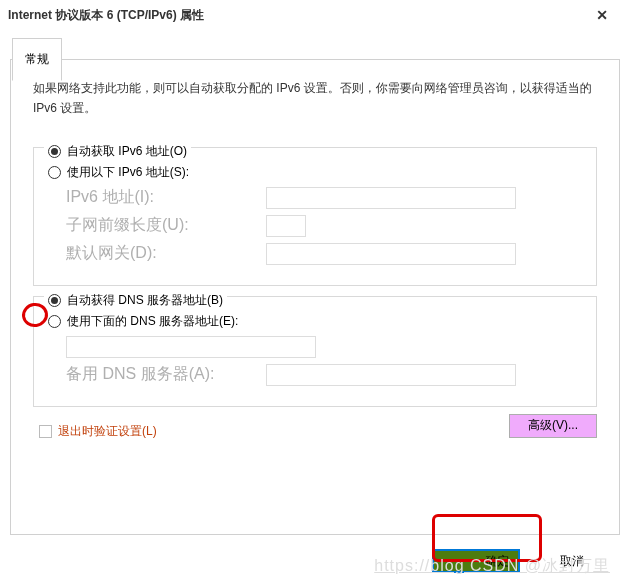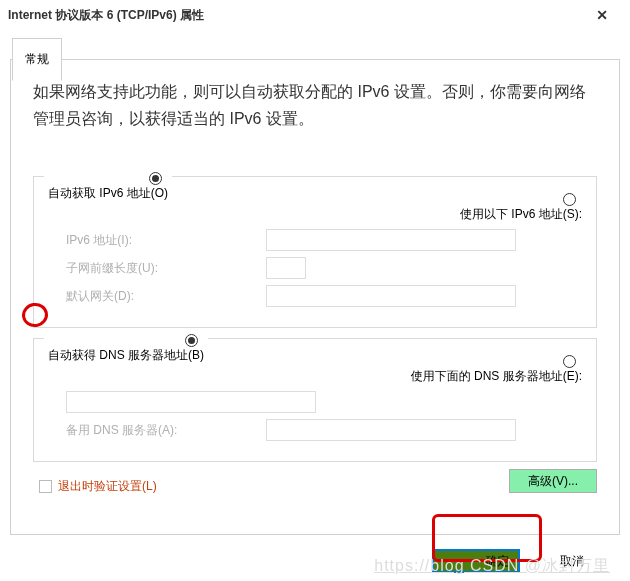--- a/index.html
+++ b/index.html
@@ -5,34 +5,34 @@
   * { box-sizing: border-box; font-family: "Microsoft YaHei", "Segoe UI", sans-serif; }
   body { margin: 0; background: #fff; width: 630px; height: 581px; overflow: hidden; position: relative; }
   .titlebar { height: 30px; display: flex; align-items: center; padding: 0 8px; font-size: 12px; color: #333; font-weight: bold; }
   .titlebar .title { flex: 1; }
   .titlebar .close { width: 40px; text-align: center; font-size: 14px; color: #333; cursor: pointer; }
   .content { padding: 8px 10px 0 10px; }
   .tabs { position: relative; height: 22px; }
   .tab { position: absolute; top: 0; left: 2px; background: #fff; border: 1px solid #d0d0d0; border-bottom: 1px solid #fff; padding: 12px 12px; font-size: 12px; z-index: 2; }
   .tabline { position: absolute; left: 0; right: 0; bottom: 0; height: 1px; background: #d0d0d0; }
   .panel { border: 1px solid #d0d0d0; border-top: none; padding: 18px 22px 14px 22px; height: 475px; position: relative; }
-  .intro { font-size: 16px; color: #333; line-height: 1.7; margin-bottom: 44px; }
+  .intro { font-size: 12px; color: #333; line-height: 1.7; margin-bottom: 28px; }
   .group { border: 1px solid #d9d9d9; padding: 10px 14px 14px 14px; margin-bottom: 10px; position: relative; }
-  .radio-row { display: flex; align-items: flex-end; font-size: 12px; margin: 4px 0; flex-direction: column; }
+  .radio-row { display: flex; align-items: center; font-size: 12px; margin: 4px 0; }
   .radio { width: 13px; height: 13px; border: 1px solid #333; border-radius: 50%; margin-right: 6px; display: inline-flex; align-items: center; justify-content: center; flex-shrink: 0; }
   .radio.checked::after { content: ""; width: 7px; height: 7px; background: #333; border-radius: 50%; }
   .radio-row.first-option { position: absolute; top: -9px; left: 10px; background: #fff; padding: 0 4px; }
-  .field-row { display: flex; align-items: center; margin: 6px 0 6px 18px; font-size: 12px; color: #b0b0b0; }
+  .field-row { display: flex; align-items: center; margin: 6px 0 6px 18px; font-size: 16px; color: #b0b0b0; }
   .field-row .flabel { width: 200px; }
   .field-row .finput { width: 250px; height: 22px; border: 1px solid #ddd; background: #fff; }
   .field-row .finput.small { width: 40px; }
   .check-row { display: flex; align-items: center; font-size: 12px; color: #c2410c; margin-top: 16px; }
   .checkbox { width: 13px; height: 13px; border: 1px solid #bbb; margin-right: 6px; margin-left: 6px; }
   .adv-row { display: flex; justify-content: flex-end; margin-top: -26px; }
-  .btn { min-width: 88px; height: 24px; border: 1px solid #adadad; background: #86efac; font-size: 12px; display: inline-flex; align-items: center; justify-content: center; cursor: pointer; }
+  .btn { min-width: 88px; height: 24px; border: 1px solid #adadad; background: #f0abfc; font-size: 12px; display: inline-flex; align-items: center; justify-content: center; cursor: pointer; }
   .footer { position: absolute; right: 14px; bottom: 8px; display: flex; gap: 8px; }
   .btn.primary { border: 2px solid #0078d7; background: #4d7c0f; padding-left: 43px; }
   .red-circle { position: absolute; border: 3px solid #d00; border-radius: 50%; pointer-events: none; }
   .red-circle.c1 { left: 22px; top: 303px; width: 26px; height: 24px; transform: rotate(-8deg); }
   .red-rect { position: absolute; border: 3px solid #d00; pointer-events: none; }
   .red-rect.r1 { left: 432px; top: 514px; width: 110px; height: 48px; border-radius: 6px; }
   .watermark { position: absolute; right: 20px; bottom: 4px; font-size: 16px; color: #ddd; letter-spacing: 1px; pointer-events: none; text-decoration: underline; }
 </style>
 </head>
 <body>

